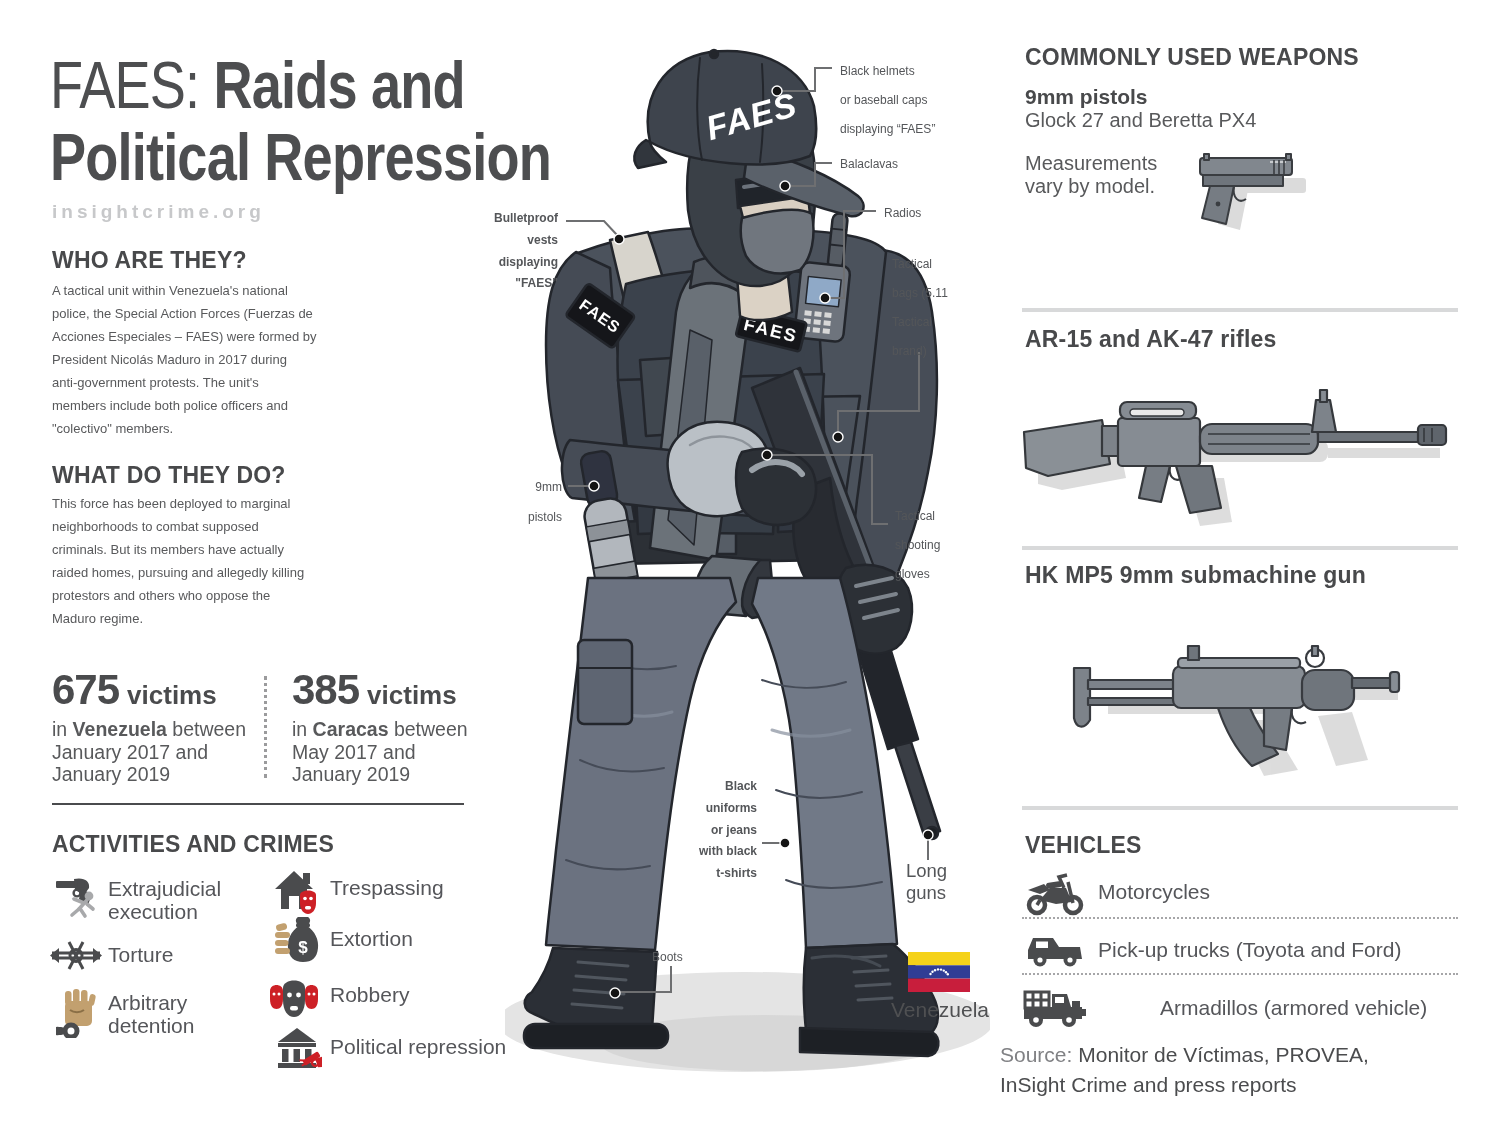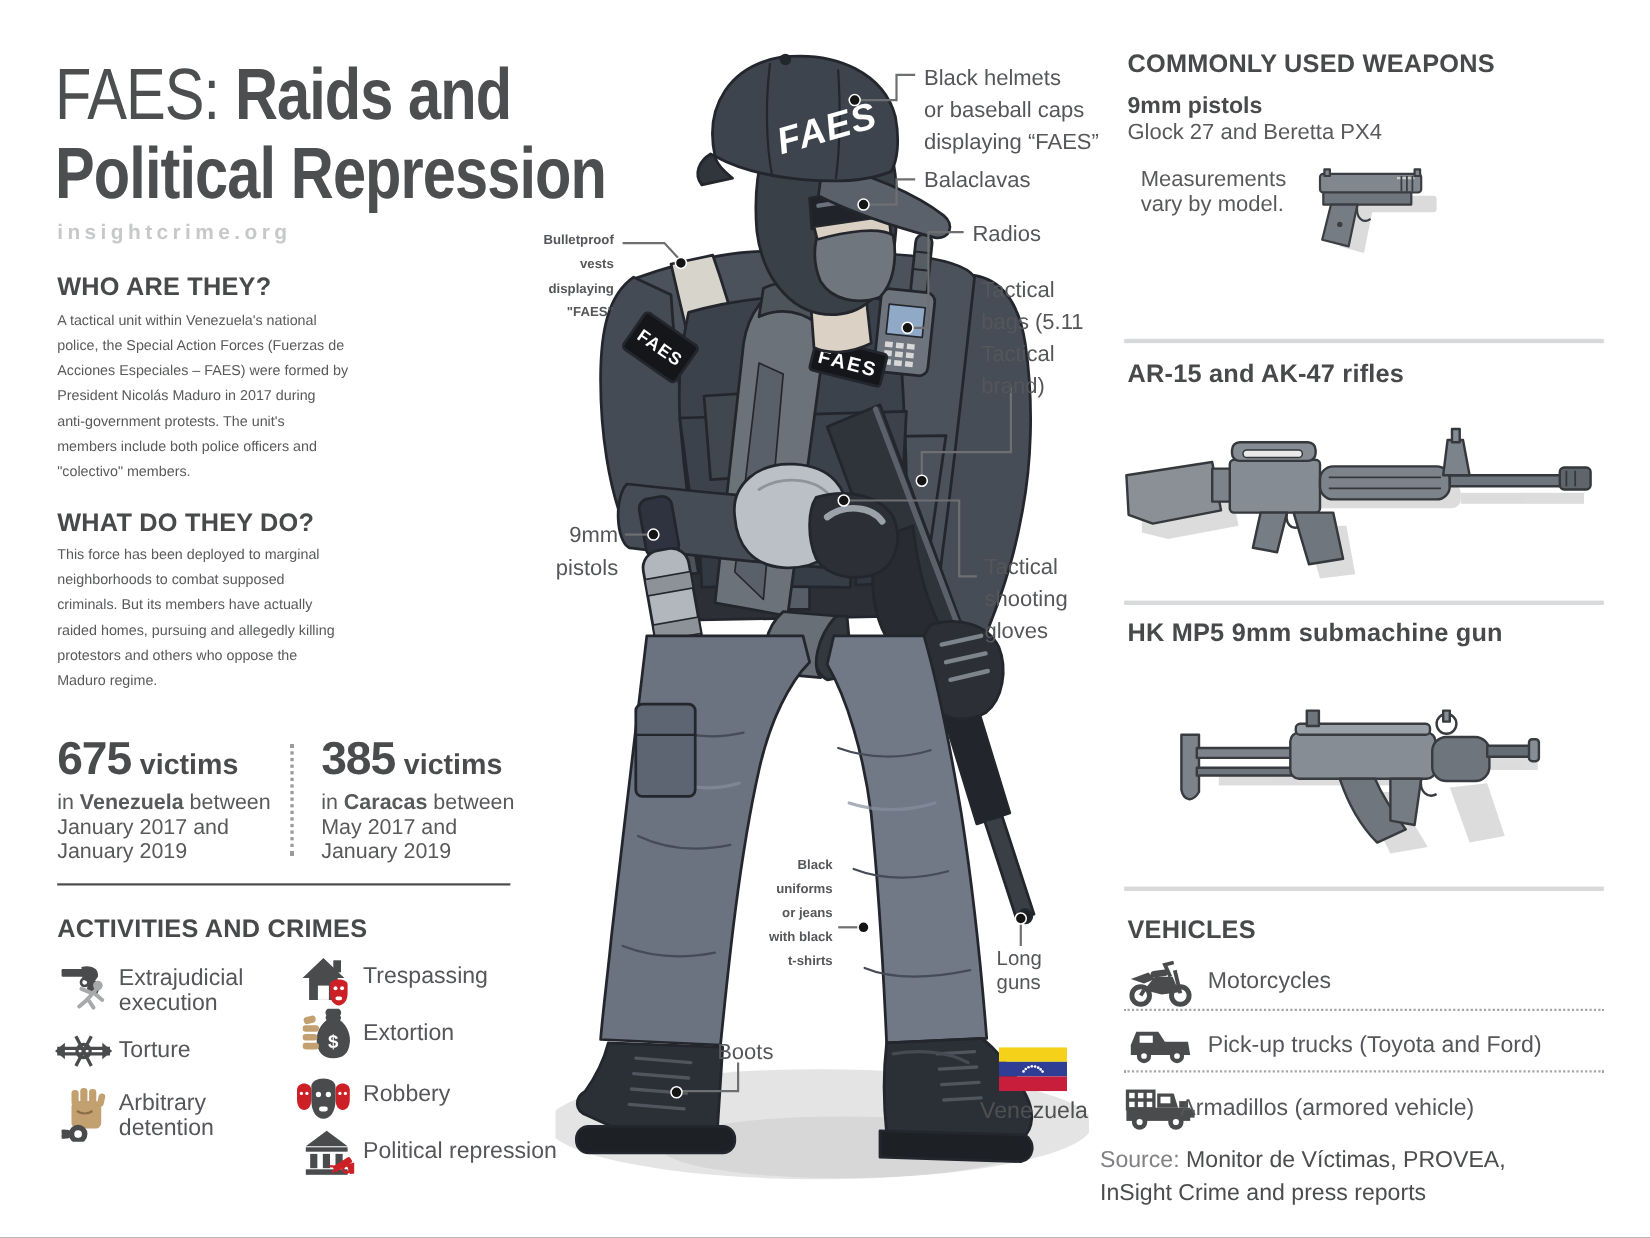--- a/index.html
+++ b/index.html
@@ -25,21 +25,21 @@
   .stat-unit{font-size:26px;font-weight:bold;color:#4a4b4d;margin-left:8px;}
   .stat-line{font-size:19.5px;line-height:22.5px;color:var(--body);}
   .stat-top{margin-bottom:4px;display:flex;align-items:baseline;}
   .vdots{border-left:3px dotted #9b9b9d;width:0;}
   .rule{background:#4a4b4d;height:2px;}
   .dotline{border-top:2px dotted #a6a6a8;height:0;}
   .divbar{background:var(--divider);height:4px;}
   
   .act-label{font-size:21px;line-height:22.5px;color:#55565a;white-space:pre-line;}
   
-  .co{color:#545659;font-size:20px;line-height:29px;white-space:pre-line;}
+  .co{color:#545659;font-size:12px;line-height:29px;white-space:pre-line;}
   .co-sm{font-size:12px;line-height:21.8px;font-weight:bold;}
   .co-md{font-size:18.5px;line-height:22px;}
   .ta-r{text-align:right;}
   .ta-c{text-align:center;}
   
   .w-sub{font-size:21px;font-weight:bold;color:var(--heading);}
   .w-body{font-size:20px;line-height:23px;color:var(--body);}
   .veh-label{font-size:21px;color:#55565a;}
   .source{font-size:21px;line-height:30px;color:#4b4c4e;text-align:left;}
   .source .src-pre{color:#808184;}
@@ -413,21 +413,21 @@
         <circle cx="35.8" cy="18.6" r="1.2"></circle>
       <circle cx="38" cy="20.2" r="1.2"></circle>
         <circle cx="39.8" cy="22.2" r="1.2"></circle>
     </g>
   </svg>
   <div class="abs flag-label ta-c" style="left:870px;top:998px;width:140px;">Venezuela</div>
 
   <div class="abs h2" style="left:1025px;top:44px;">COMMONLY USED WEAPONS</div>
   <div class="abs w-sub" style="left:1025px;top:85px;">9mm pistols</div>
   <div class="abs w-body" style="left:1025px;top:109px;">Glock 27 and Beretta PX4</div>
-  <div class="abs w-body pre" style="left:1025px;top:152px;margin-left:12px;">Measurements
+  <div class="abs w-body pre" style="left:1025px;top:152px;">Measurements
 vary by model.</div>
 
   <svg class="abs" style="left:1182px;top:138px;" width="130" height="100" viewBox="0 0 130 100">
     <g fill="#cfcfcf" opacity=".75">
       <rect x="36" y="40" width="88" height="15" rx="3"></rect>
       <polygon points="44,52 66,52 58,92 36,86"></polygon>
     </g>
     <g fill="#81878e" stroke="#3a3d41" stroke-width="2" stroke-linejoin="round">
       <rect x="18" y="20" width="92" height="17" rx="3"></rect>
       <rect x="104" y="16" width="5" height="6"></rect>
@@ -539,20 +539,20 @@
       <polygon points="30,8 45,8 49,21 30,21"></polygon>
       <rect x="50" y="15" width="8" height="6"></rect>
       <rect x="59" y="23" width="5" height="7"></rect>
     </g>
     <rect x="33" y="11" width="9" height="6" class="ic-white"></rect>
     <circle cx="14" cy="34" r="7" class="ic-dark"></circle>
       <circle cx="14" cy="34" r="2.8" class="ic-white"></circle>
     <circle cx="47" cy="34" r="7" class="ic-dark"></circle>
       <circle cx="47" cy="34" r="2.8" class="ic-white"></circle>
   </svg>
-  <div class="abs veh-label" style="left:1073px;top:996px;">Armadillos (armored vehicle)</div>
+  <div class="abs veh-label" style="left:1160px;top:996px;">Armadillos (armored vehicle)</div>
 
   <div class="abs source" style="left:1000px;top:1040px;width:458px;">
     <span class="src-pre">Source: </span><span>Monitor de Víctimas, PROVEA,</span><br>
     <span>InSight Crime and press reports</span>
   </div>
 
 </div>
 
 </body></html>

